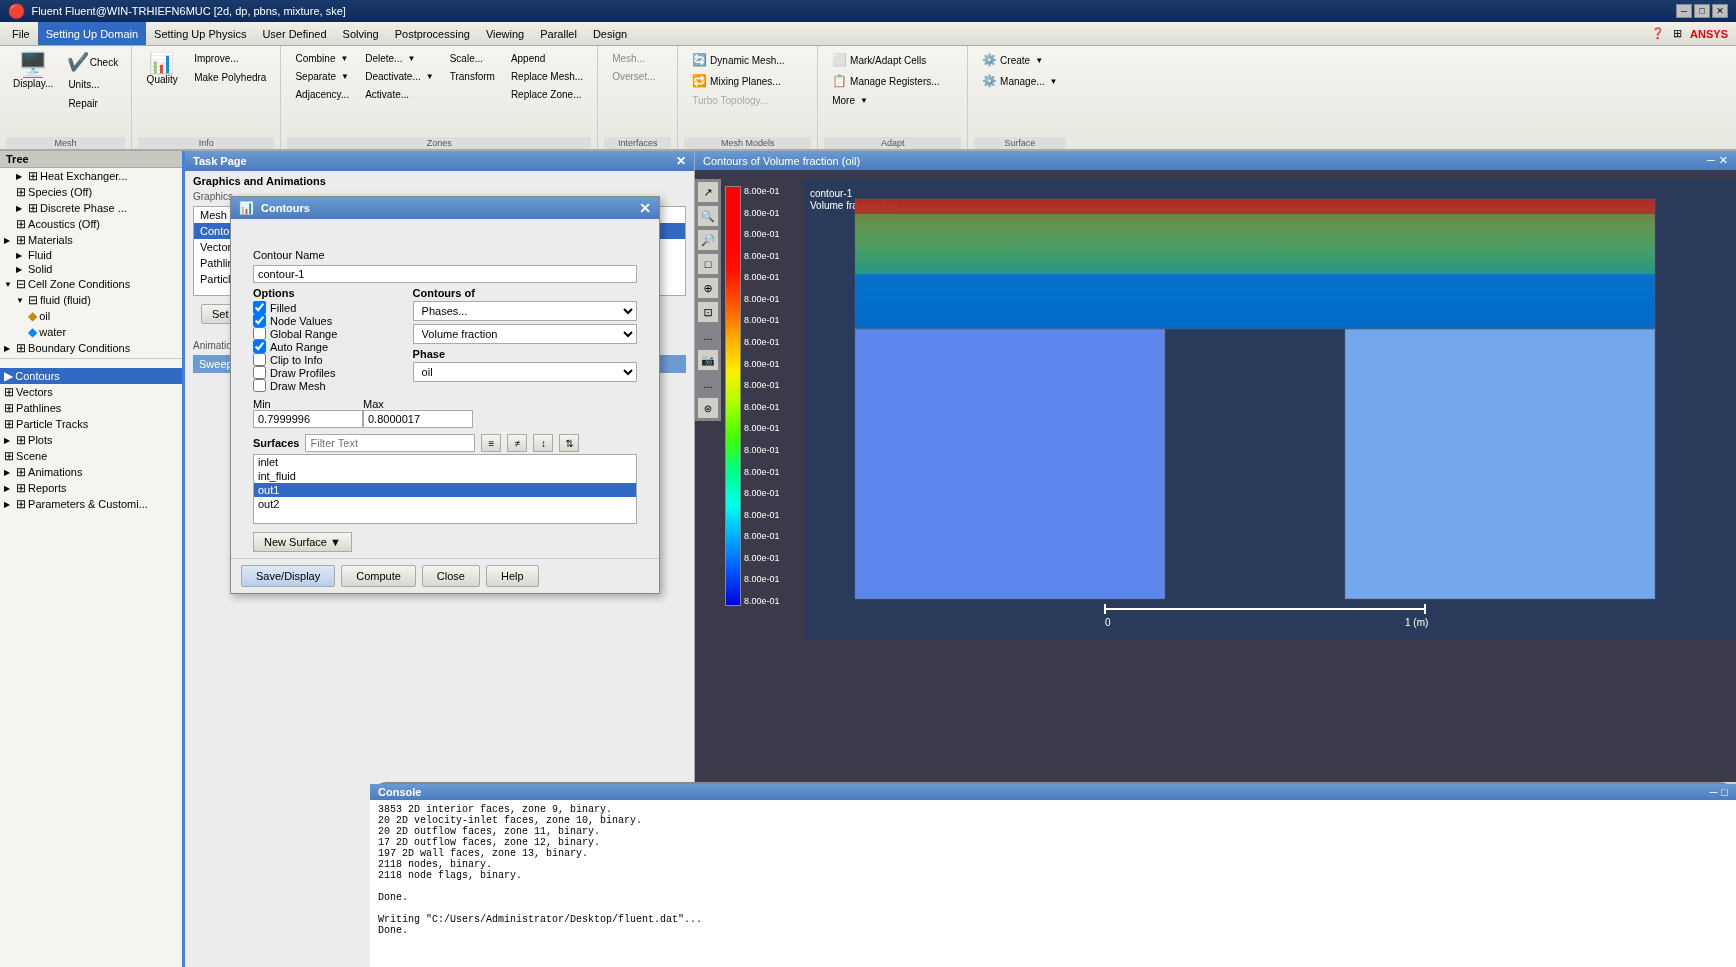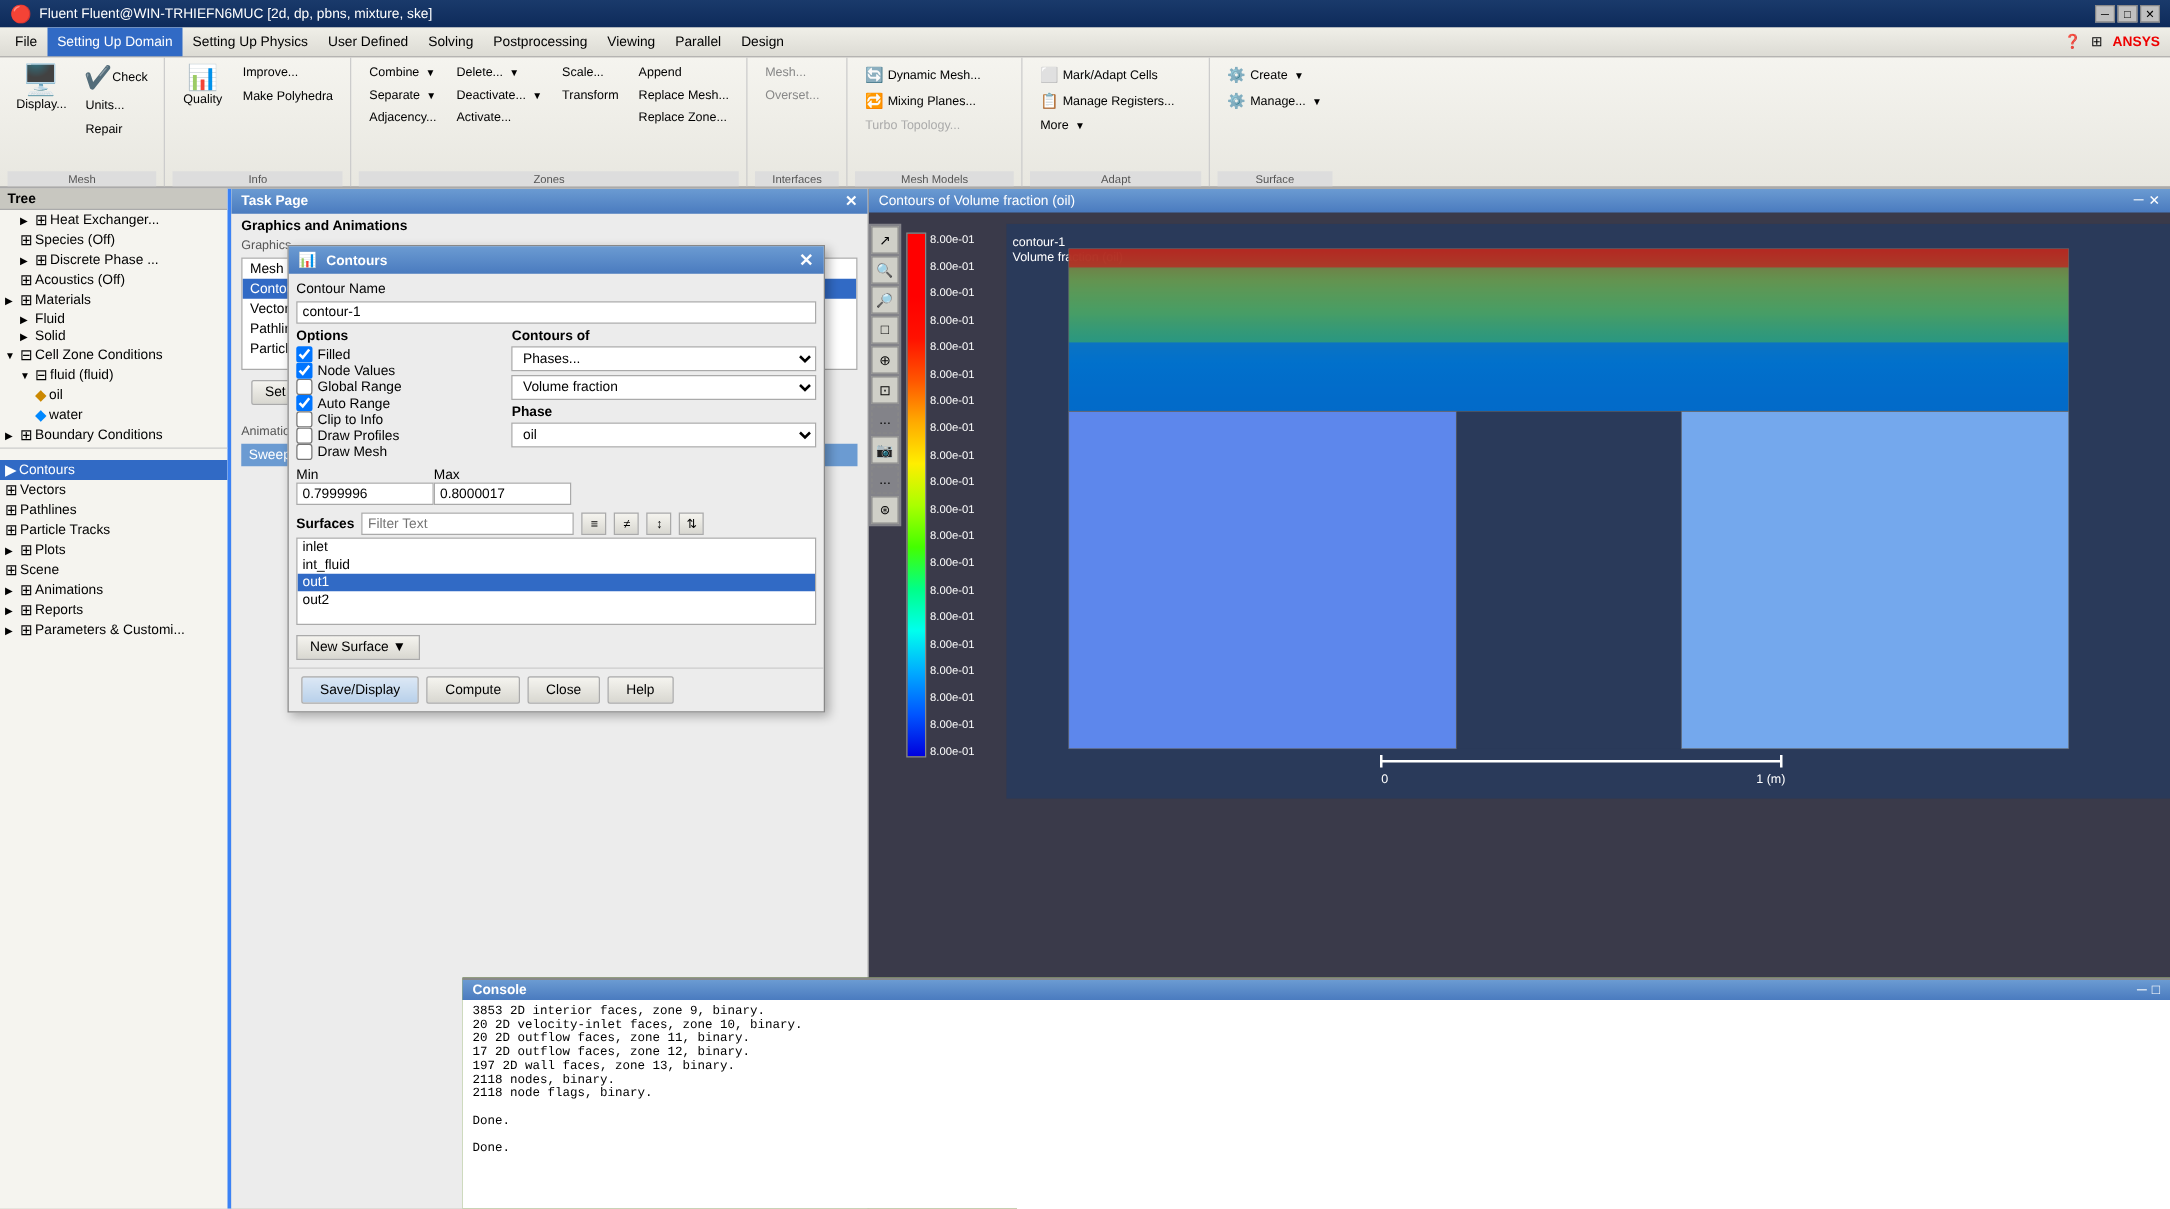--- a/index.html
+++ b/index.html
@@ -153,21 +153,21 @@
       color: white;
       padding: 3px 8px;
       font-weight: bold;
       font-size: 11px;
       display: flex;
       justify-content: space-between;
       align-items: center;
     }
     .dialog-header-icon { font-size: 12px; margin-right: 4px; }
     .dialog-close { cursor: pointer; font-size: 14px; font-weight: bold; }
-    .dialog-body { padding: 6px 6px; }
+    .dialog-body { padding: 6px 22px; margin-top: 24px; }
     .form-row { display: flex; align-items: center; margin-bottom: 4px; gap: 6px; }
     .form-label { font-size: 11px; white-space: nowrap; }
     .form-input {
       border: 1px solid #aaa;
       padding: 2px 4px;
       font-size: 11px;
       background: white;
       flex: 1;
     }
     .dropdown-select {
@@ -241,24 +241,25 @@
       align-items: center;
     }
 
     
     .console-area {
       position: absolute;
       bottom: 0;
       left: 185px;
       right: 0;
       height: 185px;
-      background: #4d7c0f;
+      background: #4c1d95;
       border-top: 2px solid #888;
       display: flex;
       flex-direction: column;
+      border-radius: 17px;
     }
     .console-header {
       background: linear-gradient(to bottom, #6b9bd2, #4a7bbf);
       color: white;
       padding: 2px 8px;
       font-size: 11px;
       font-weight: bold;
       display: flex;
       justify-content: space-between;
       align-items: center;
@@ -890,19 +891,20 @@
         <div>3853 2D interior faces, zone  9, binary.</div>
         <div>   20 2D velocity-inlet faces, zone 10, binary.</div>
         <div>   20 2D outflow faces, zone 11, binary.</div>
         <div>   17 2D outflow faces, zone 12, binary.</div>
         <div>  197 2D wall faces, zone 13, binary.</div>
         <div> 2118 nodes, binary.</div>
         <div> 2118 node flags, binary.</div>
         <div>&nbsp;</div>
         <div>Done.</div>
         <div>&nbsp;</div>
+        <div>Writing "C:/Users/Administrator/Desktop/fluent.dat"...</div>
         <div>Done.</div>
       </div>
     </div>
 
   </div>
 
 </div>
 
 </body></html>

